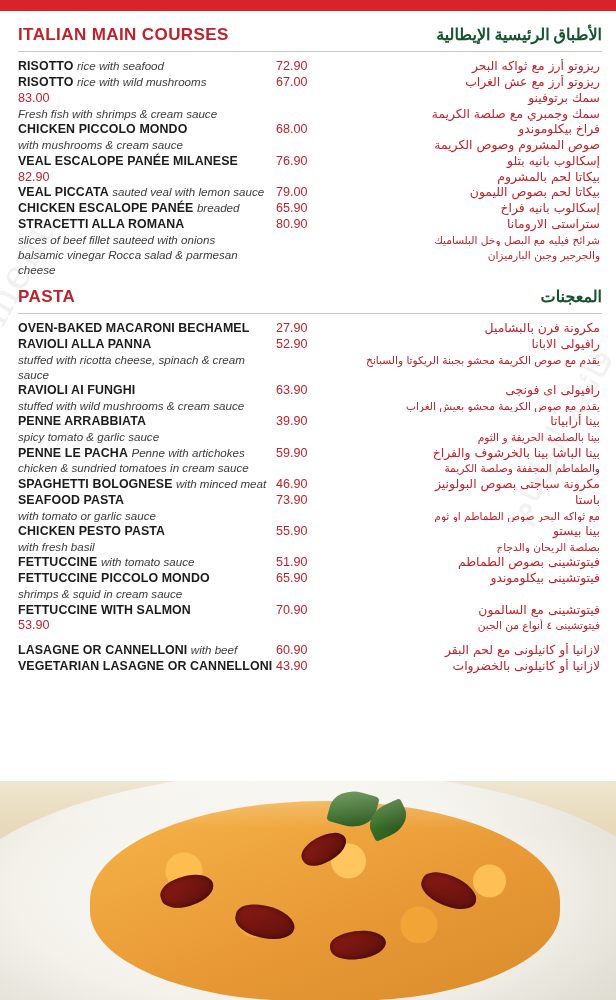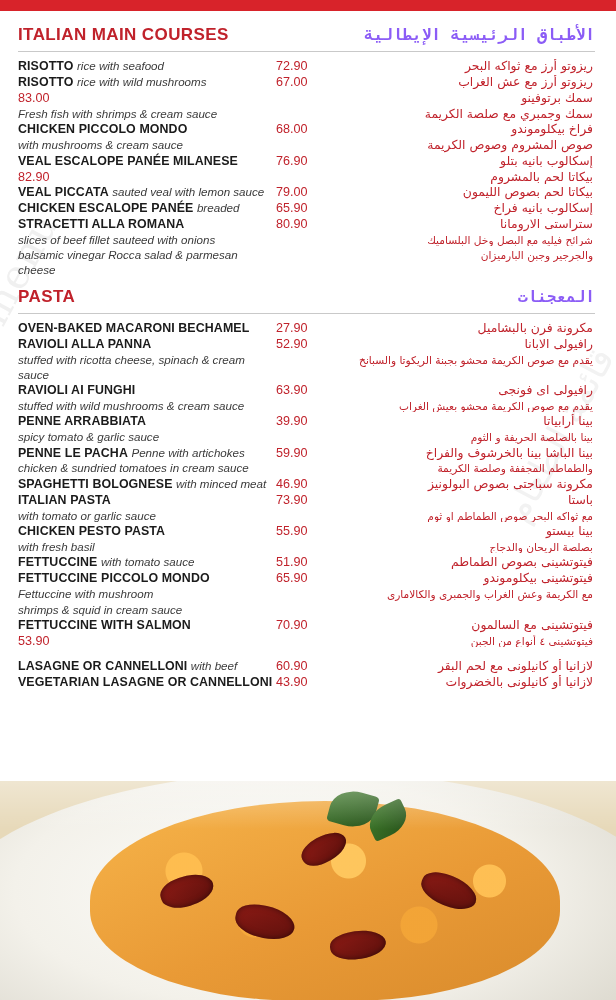--- a/index.html
+++ b/index.html
@@ -56,41 +56,41 @@
     color: #f2f2f2;
     font-family: "DejaVu Serif", serif;
     white-space: nowrap;
     pointer-events: none;
     z-index: 0;
   }
 
   .content {
     position: relative;
     z-index: 2;
-    padding: 14px 21px 0 18px;
+    padding: 14px 14px 0 18px;
   }
 
   
   .section-head {
     display: flex;
     justify-content: space-between;
     align-items: baseline;
   }
   .sec-title {
     color: #c0222b;
     font-size: 17px;
     font-weight: bold;
     letter-spacing: 0.4px;
   }
   .sec-title-ar {
-    color: #8b5cf6;
+    color: #14532d;
     font-size: 16px;
     font-weight: bold;
     direction: rtl;
-    font-family: Liberation Mono, monospace;
+    font-family: Liberation Serif, serif;
   }
 
   .rule {
     height: 1px;
     background: #c9c9c9;
     margin: 6px 0 7px 0;
   }
 
   
   .row {
@@ -314,21 +314,21 @@
         <div class="left"><span class="name"></span><span class="desc">chicken &amp; sundried tomatoes in cream sauce</span></div>
         <div class="price"></div>
         <div class="ar small">والطماطم المجففة وصلصة الكريمة</div>
       </div>
       <div class="row">
         <div class="left"><span class="name">SPAGHETTI BOLOGNESE</span> <span class="desc">with minced meat</span></div>
         <div class="price">46.90</div>
         <div class="ar">مكرونة سباجتى بصوص البولونيز</div>
       </div>
       <div class="row">
-        <div class="left"><span class="name">ITALIAN PASTA</span><span class="desc"></span></div>
+        <div class="left"><span class="name">SEAFOOD PASTA</span><span class="desc"></span></div>
         <div class="price">73.90</div>
         <div class="ar">باستا</div>
       </div>
       <div class="row sub">
         <div class="left"><span class="name"></span><span class="desc">with tomato or garlic sauce</span></div>
         <div class="price"></div>
         <div class="ar small">مع ثواكه البحر صوص الطماطم او ثوم</div>
       </div>
       <div class="row">
         <div class="left"><span class="name">CHICKEN PESTO PASTA</span><span class="desc"></span></div>
@@ -342,25 +342,20 @@
       </div>
       <div class="row">
         <div class="left"><span class="name">FETTUCCINE</span> <span class="desc">with tomato sauce</span></div>
         <div class="price">51.90</div>
         <div class="ar">فيتوتشينى بصوص الطماطم</div>
       </div>
       <div class="row">
         <div class="left"><span class="name">FETTUCCINE PICCOLO MONDO</span><span class="desc"></span></div>
         <div class="price">65.90</div>
         <div class="ar">فيتوتشينى بيكلوموندو</div>
-      </div>
-      <div class="row sub">
-        <div class="left"><span class="name"></span><span class="desc">Fettuccine with mushroom</span></div>
-        <div class="price"></div>
-        <div class="ar small">مع الكريمة وعش الغراب والجمبرى والكالامارى</div>
       </div>
       <div class="row sub">
         <div class="left"><span class="name"></span><span class="desc"> shrimps &amp; squid in cream sauce</span></div>
         <div class="price"></div>
         <div class="ar"></div>
       </div>
       <div class="row">
         <div class="left"><span class="name">FETTUCCINE WITH SALMON</span><span class="desc"></span></div>
         <div class="price">70.90</div>
         <div class="ar">فيتوتشينى مع السالمون</div>

